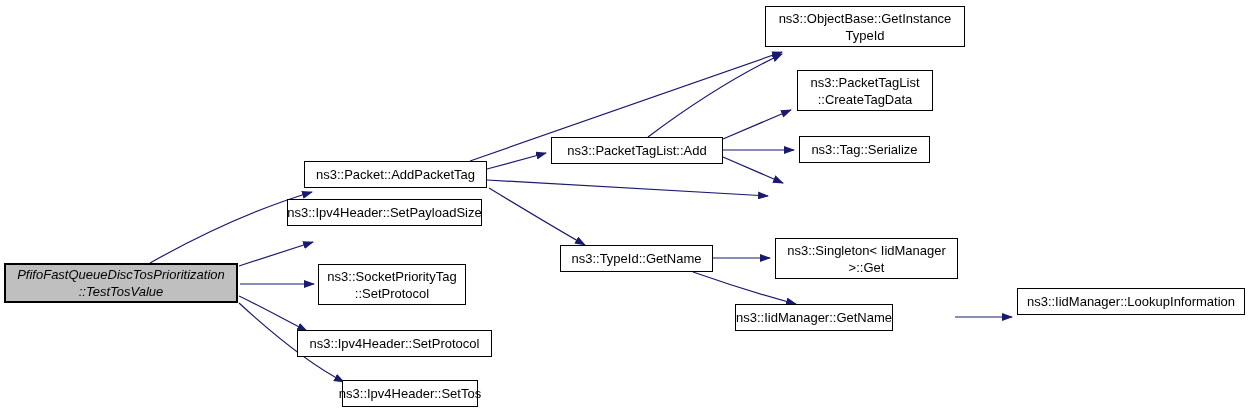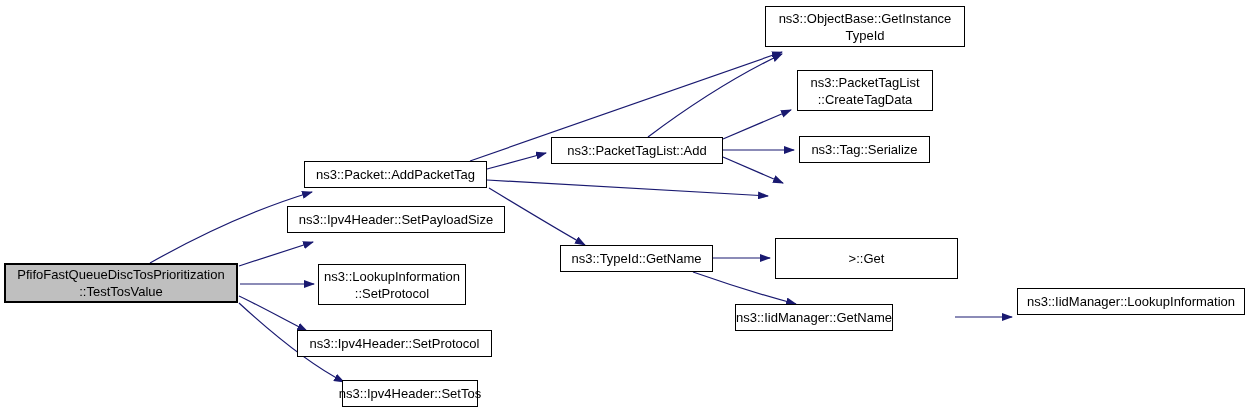--- a/index.html
+++ b/index.html
@@ -24,21 +24,21 @@
   .node{
     position:absolute;box-sizing:border-box;
     border:1px solid var(--node-border);
     background:var(--node-fill);
     display:flex;flex-direction:column;
     align-items:center;justify-content:center;
     font-size:13px;line-height:17px;
     white-space:nowrap;text-align:center;
     cursor:pointer;
   }
-  .node.highlight{background:var(--highlight-fill);border-width:2px;cursor:default;}
+  .node.highlight{background:var(--highlight-fill);border-width:2px;cursor:default;font-style:italic;}
 </style>
 </head>
 <body>
 
 <div class="canvas">
 
   <svg class="edges" viewBox="0 0 1249 413" xmlns="http://www.w3.org/2000/svg">
     <defs>
       <marker id="arrow" markerUnits="userSpaceOnUse" markerWidth="11" markerHeight="8" viewBox="0 0 11 8" refX="10" refY="4" orient="auto">
         <path d="M0,0 L11,4 L0,8 z" style="fill:var(--edge)"></path>
@@ -64,26 +64,26 @@
 
   <div class="node highlight" style="left:4px;top:263px;width:234px;height:40px">
     <span>PfifoFastQueueDiscTosPrioritization</span>
     <span>::TestTosValue</span>
   </div>
 
   <div class="node" style="left:304px;top:161px;width:183px;height:27px">
     <span>ns3::Packet::AddPacketTag</span>
   </div>
 
-  <div class="node" style="left:287px;top:206px;width:218px;height:27px">
+  <div class="node" style="left:287px;top:199px;width:195px;height:27px">
     <span>ns3::Ipv4Header::SetPayloadSize</span>
   </div>
 
   <div class="node" style="left:318px;top:264px;width:148px;height:41px">
-    <span>ns3::LookupInformation</span>
+    <span>ns3::SocketPriorityTag</span>
     <span>::SetProtocol</span>
   </div>
 
   <div class="node" style="left:297px;top:330px;width:195px;height:27px">
     <span>ns3::Ipv4Header::SetProtocol</span>
   </div>
 
   <div class="node" style="left:342px;top:380px;width:136px;height:27px">
     <span>ns3::Ipv4Header::SetTos</span>
   </div>
@@ -105,20 +105,21 @@
     <span>ns3::PacketTagList</span>
     <span>::CreateTagData</span>
   </div>
 
   <div class="node" style="left:799px;top:136px;width:131px;height:27px">
     <span>ns3::Tag::Serialize</span>
   </div>
 
 
   <div class="node" style="left:775px;top:238px;width:183px;height:41px">
+    <span>ns3::Singleton&lt; IidManager</span>
     <span>&gt;::Get</span>
   </div>
 
   <div class="node" style="left:735px;top:304px;width:158px;height:27px">
     <span>ns3::IidManager::GetName</span>
   </div>
 
   <div class="node" style="left:1017px;top:288px;width:228px;height:27px">
     <span>ns3::IidManager::LookupInformation</span>
   </div>

